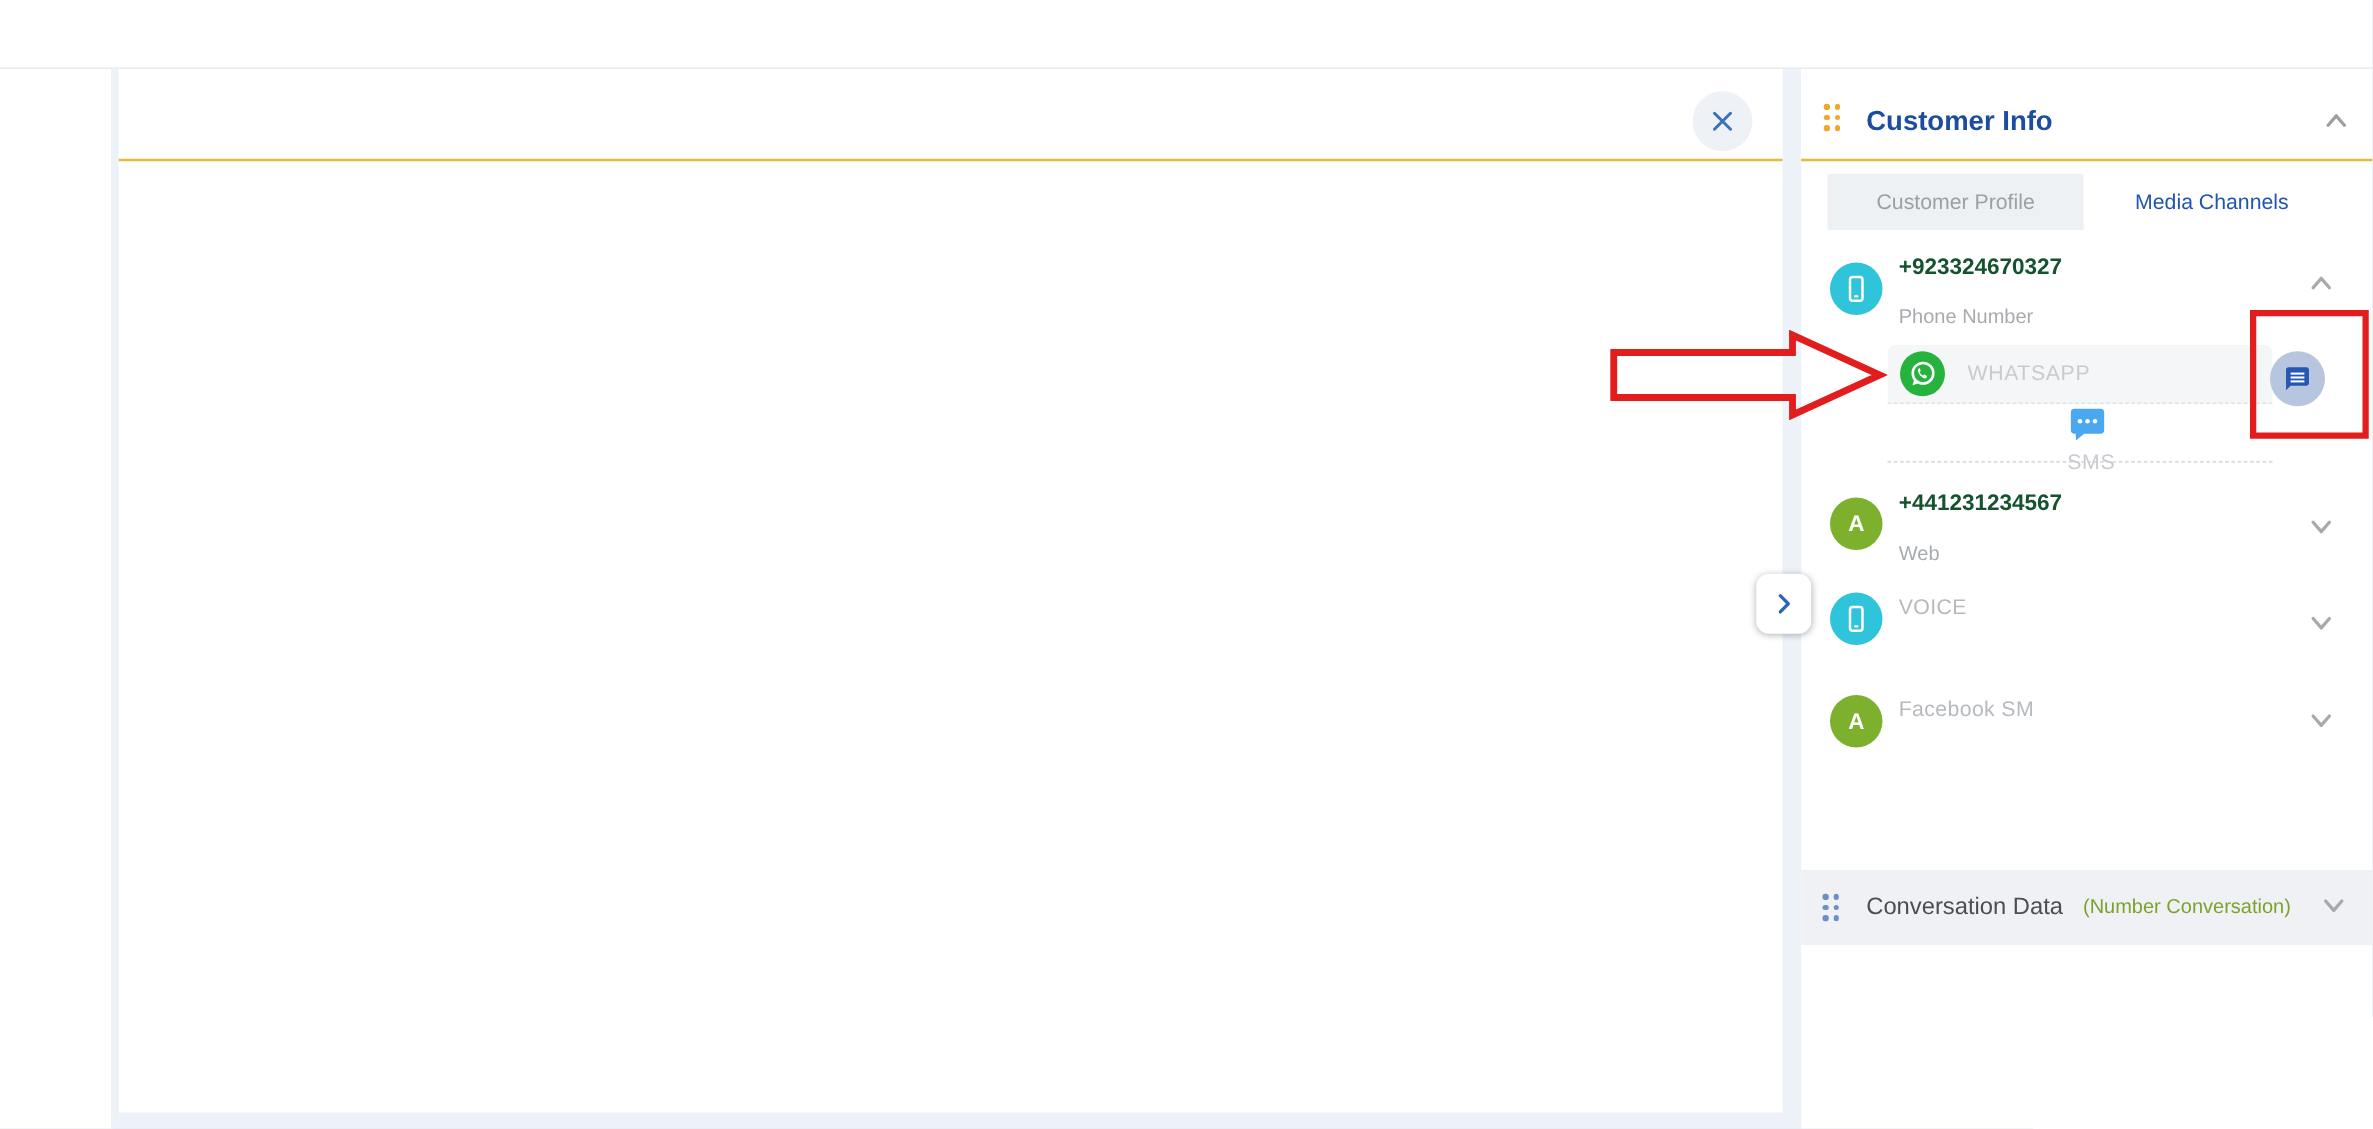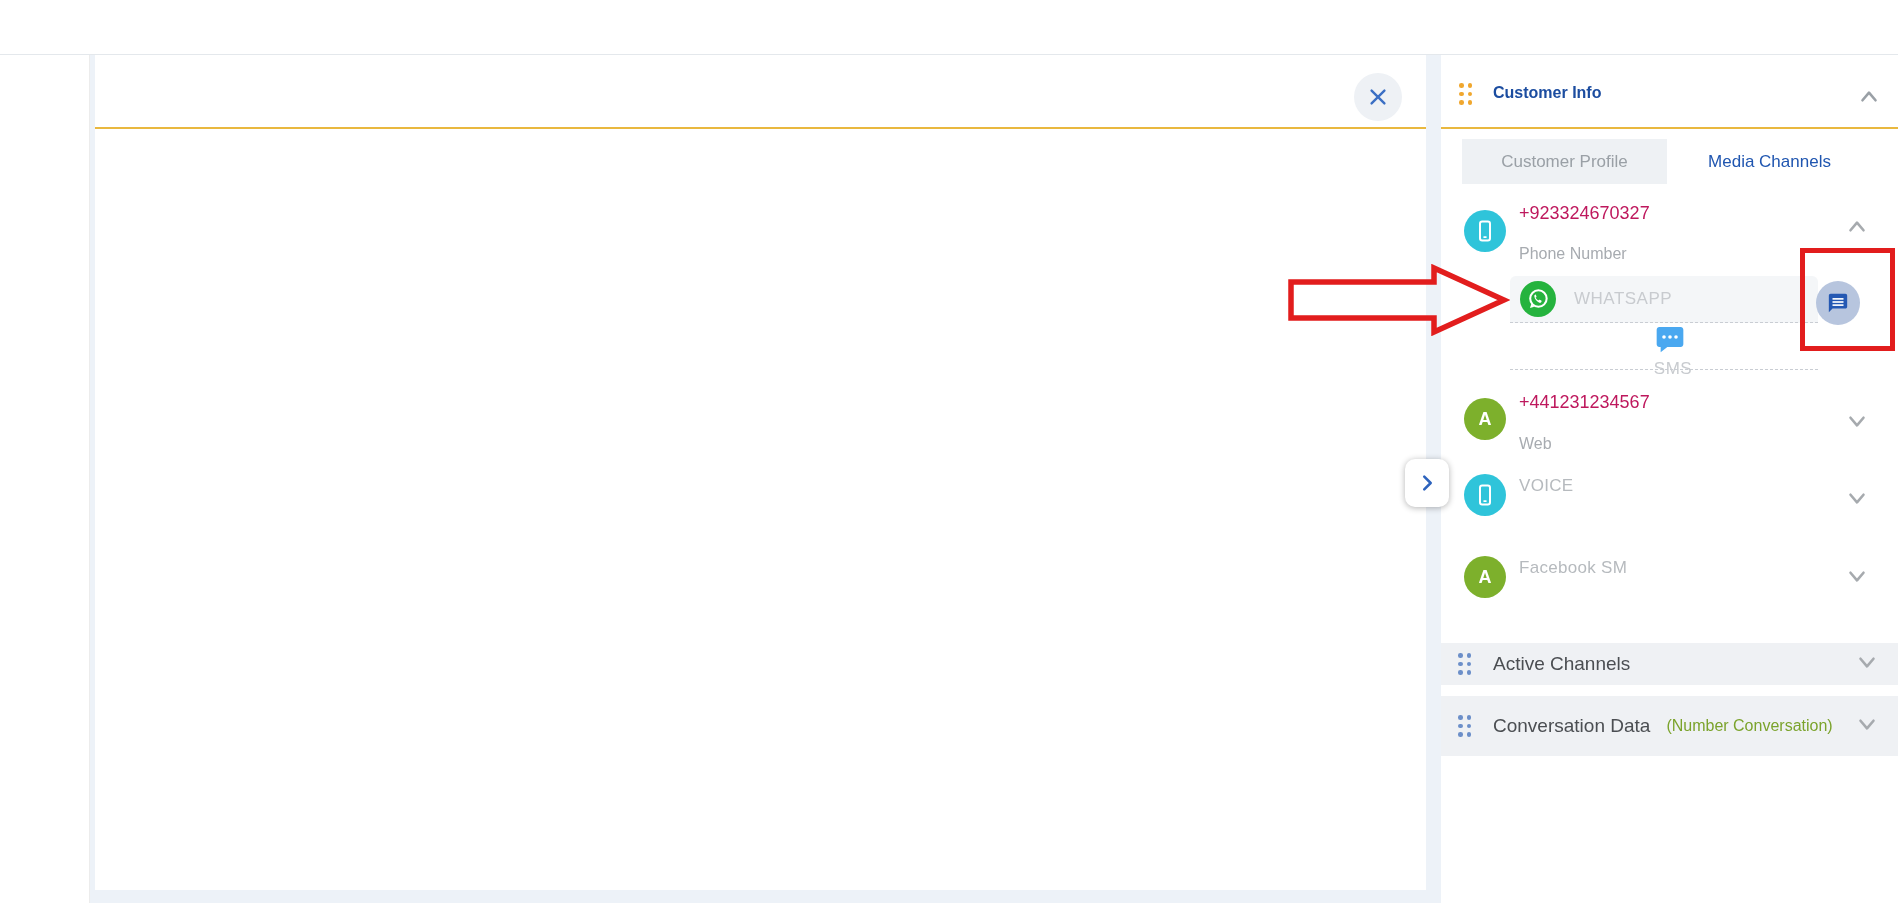--- a/index.html
+++ b/index.html
@@ -52,29 +52,29 @@
   .input-area input::placeholder { color:#8d9196; opacity:1; }
   .panel-expander { left:1405px; top:459px; width:44px; height:48px; background:#fff; border-radius:10px; box-shadow:0 1px 6px rgba(0,0,0,.3); display:flex; align-items:center; justify-content:center; cursor:pointer; z-index:5; }
 
   
   .right-panel { left:1441px; top:55px; width:457px; height:848px; background:#fff; z-index:1; }
   .ci-header { left:1441px; top:55px; width:457px; height:74px; background:#fff; border-bottom:2px solid #e9b83f; z-index:2; }
   .dots { width:13px; height:22px; display:grid; grid-template-columns:4.5px 4.5px; grid-auto-rows:4.5px; gap:4px; }
   .dots i { border-radius:50%; display:block; }
   .dots.orange i { background:#f0a72e; }
   .dots.blue i { background:#6c8fc9; }
-  .ci-title { left:1493px; top:84px; font-size:16px; font-weight:600; color:#1c4da0; }
+  .ci-title { left:1493px; top:84px; font-size:22px; font-weight:600; color:#1c4da0; }
   .tabs { left:1462px; top:139px; width:410px; height:45px; display:flex; z-index:2; }
   .tab { flex:1; display:flex; align-items:center; justify-content:center; font-size:17px; cursor:pointer; }
   .tab.inactive { background:#eef1f4; color:#9aa0a6; }
   .tab.active { background:#fff; color:#2056b0; font-weight:500; }
   .chan-icon { width:42px; height:42px; border-radius:50%; display:flex; align-items:center; justify-content:center; }
   .teal { background:#2fc4da; }
   .green-av { background:#7db02c; color:#fff; font-size:18px; font-weight:700; }
-  .chan-number { font-size:18px; font-weight:400; color:#be185d; }
+  .chan-number { font-size:18px; font-weight:700; color:#14532d; }
   .chan-type { font-size:16px; color:#a7abb0;margin-top:14px; }
   .chan-label { font-size:17px; color:#b6babe; letter-spacing:0.3px; }
   .opt-row { left:1510px; width:308px; height:47px; display:flex; align-items:center; border-bottom:1px dashed #c9cdd3; cursor:pointer; }
   .opt-row.hl { background:#f4f6f8; border-radius:6px 6px 0 0; }
   .opt-label { font-size:17px; color:#c8cbcf; letter-spacing:0.5px; margin-left:18px; }
   .wa-circle { width:36px; height:36px; border-radius:50%; background:#25b33e; display:flex; align-items:center; justify-content:center; margin-left:10px; }
   .sms-sq { margin-left:12px; }
   .action-btn { left:1816px; top:281px; width:44px; height:44px; border-radius:50%; background:#b7c5de; display:flex; align-items:center; justify-content:center; cursor:pointer; z-index:4; }
   .section-bar { left:1441px; width:457px; background:#eff1f4; display:flex; align-items:center; cursor:pointer; z-index:2; }
   .section-label { font-size:19px; font-weight:500; color:#4b4e52; margin-left:22px; }
@@ -274,36 +274,20 @@
   <div class="abs chan-icon green-av" style="left:1464px; top:556px; z-index:2;">
       <span>A</span>
     </div>
   <div class="abs chan-label" style="left:1519px; top:558px; z-index:2;">Facebook SM</div>
   <div class="abs" style="left:1844px; top:563px; z-index:2; cursor:pointer;">
     <svg width="26" height="26" viewBox="0 0 24 24">
         <polyline points="6,9 12,16 18,9" stroke="#a6aaae" stroke-width="2.4" fill="none" stroke-linecap="round" stroke-linejoin="round"></polyline>
       </svg>
   </div>
 
-  <div class="abs section-bar" style="top:643px; height:42px;">
-    <span class="dots blue" style="margin-left:17px;">
-        <i></i>
-        <i></i>
-        <i></i>
-        <i></i>
-        <i></i>
-        <i></i>
-      </span>
-    <span class="section-label">Active Channels</span>
-    <span class="section-chev">
-      <svg width="26" height="26" viewBox="0 0 24 24">
-          <polyline points="6,9 12,16 18,9" stroke="#a6aaae" stroke-width="2.4" fill="none" stroke-linecap="round" stroke-linejoin="round"></polyline>
-        </svg>
-    </span>
-  </div>
   <div class="abs section-bar" style="top:696px; height:60px;">
     <span class="dots blue" style="margin-left:17px;">
         <i></i>
         <i></i>
         <i></i>
         <i></i>
         <i></i>
         <i></i>
       </span>
     <span class="section-label">Conversation Data</span>

